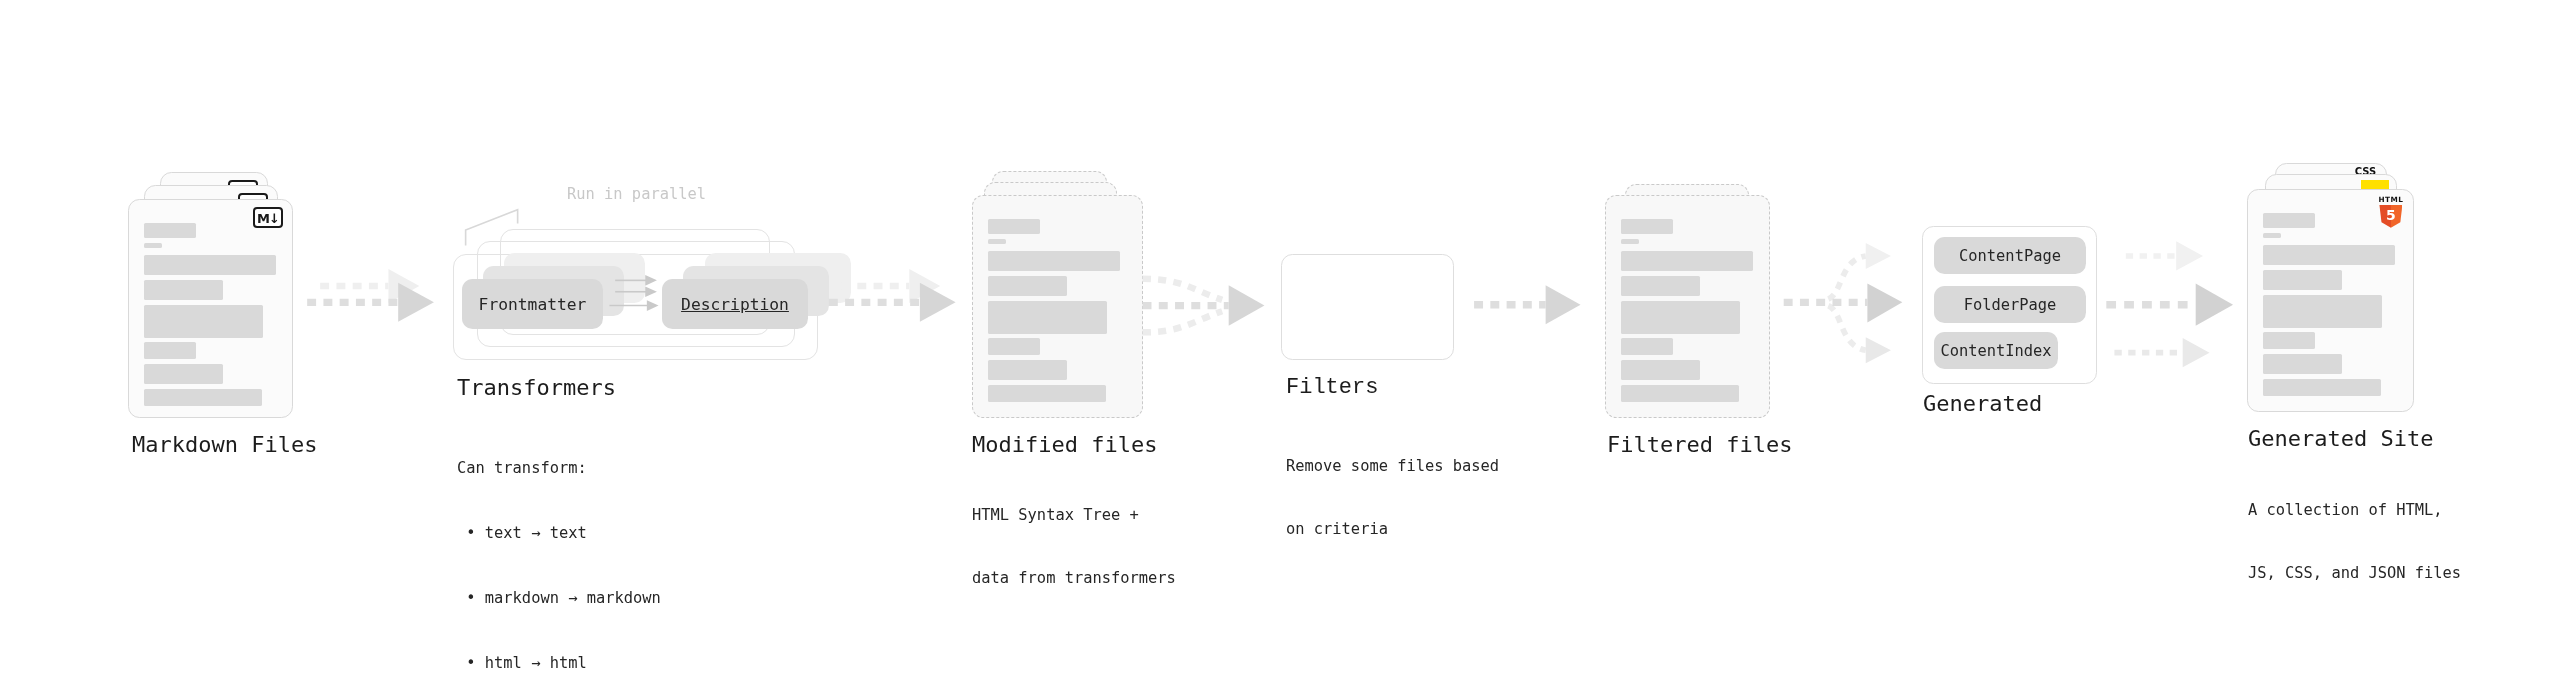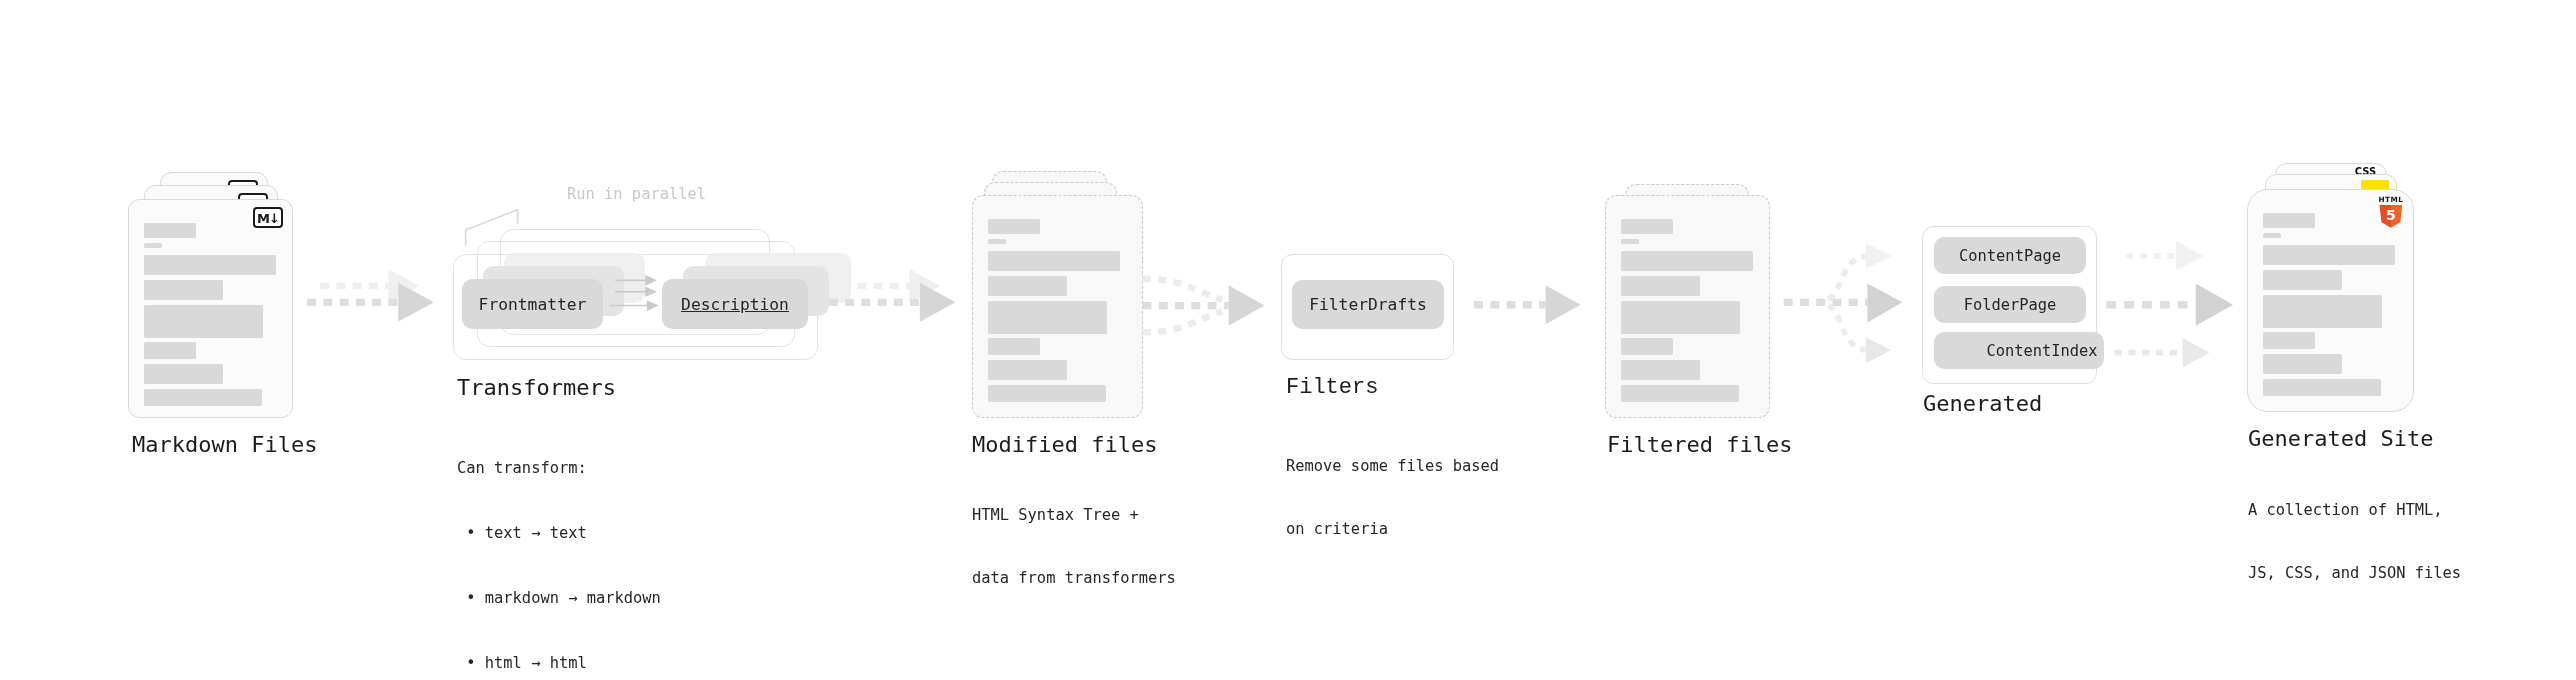--- a/index.html
+++ b/index.html
@@ -126,21 +126,20 @@
       <div class="bar b8"></div>
     </div>
   </div>
   <div class="stage-title" style="left:972px;top:432px;">Modified files</div>
   <div class="stage-desc" style="left:972px;top:463px;">
     <div>HTML Syntax Tree +</div>
     <div>data from transformers</div>
   </div>
 
   <div class="panel-card" style="left:1281px;top:254px;width:173px;height:106px;"></div>
-  <div class="badge" style="left:1292px;top:280px;width:152px;height:49px;">FilterDrafts</div>
   <div class="stage-title" style="left:1286px;top:375px;font-family:Liberation Mono, monospace;">Filters</div>
   <div class="stage-desc" style="left:1286px;top:414px;">
     <div>Remove some files based</div>
     <div>on criteria</div>
   </div>
 
   <div>
     <div class="file-card dashed" style="left:1625px;top:184px;width:124px;height:223px;"></div>
     <div class="file-card dashed" style="left:1605px;top:195px;width:165px;height:223px;">
       <div class="bar b1"></div>
@@ -151,34 +150,34 @@
       <div class="bar b6"></div>
       <div class="bar b7"></div>
       <div class="bar b8"></div>
     </div>
   </div>
   <div class="stage-title" style="left:1607px;top:432px;">Filtered files</div>
 
   <div class="panel-card" style="left:1922px;top:226px;width:175px;height:158px;"></div>
   <div class="badge" style="left:1934px;top:237px;width:152px;height:37px;font-size:15.4px;">ContentPage</div>
   <div class="badge" style="left:1934px;top:286px;width:152px;height:37px;font-size:15.4px;">FolderPage</div>
-  <div class="badge" style="left:1934px;top:332px;width:124px;height:37px;font-size:15.4px;padding-left:46px;">ContentIndex</div>
+  <div class="badge" style="left:1934px;top:332px;width:124px;height:37px;font-size:15.4px;">ContentIndex</div>
   <div class="stage-title" style="left:1923px;top:391px;">Generated</div>
 
   <div>
     <div class="file-card" style="left:2275px;top:163px;width:112px;height:219px;">
       <div class="css-icon">
         <div class="css-label">CSS</div>
         <div class="css-bar"></div>
       </div>
     </div>
     <div class="file-card" style="left:2265px;top:174px;width:132px;height:219px;">
       <div class="js-icon"></div>
     </div>
-    <div class="file-card" style="left:2247px;top:189px;width:167px;height:223px;border-radius:21px;">
+    <div class="file-card" style="left:2247px;top:189px;width:167px;height:223px;">
       <div class="html5-icon">
         <div class="html5-label">HTML</div>
         <div class="html5-shield">5</div>
       </div>
       <div class="bar b1"></div>
       <div class="bar b2"></div>
       <div class="bar b3"></div>
       <div class="bar b4"></div>
       <div class="bar b5"></div>
       <div class="bar b6"></div>

